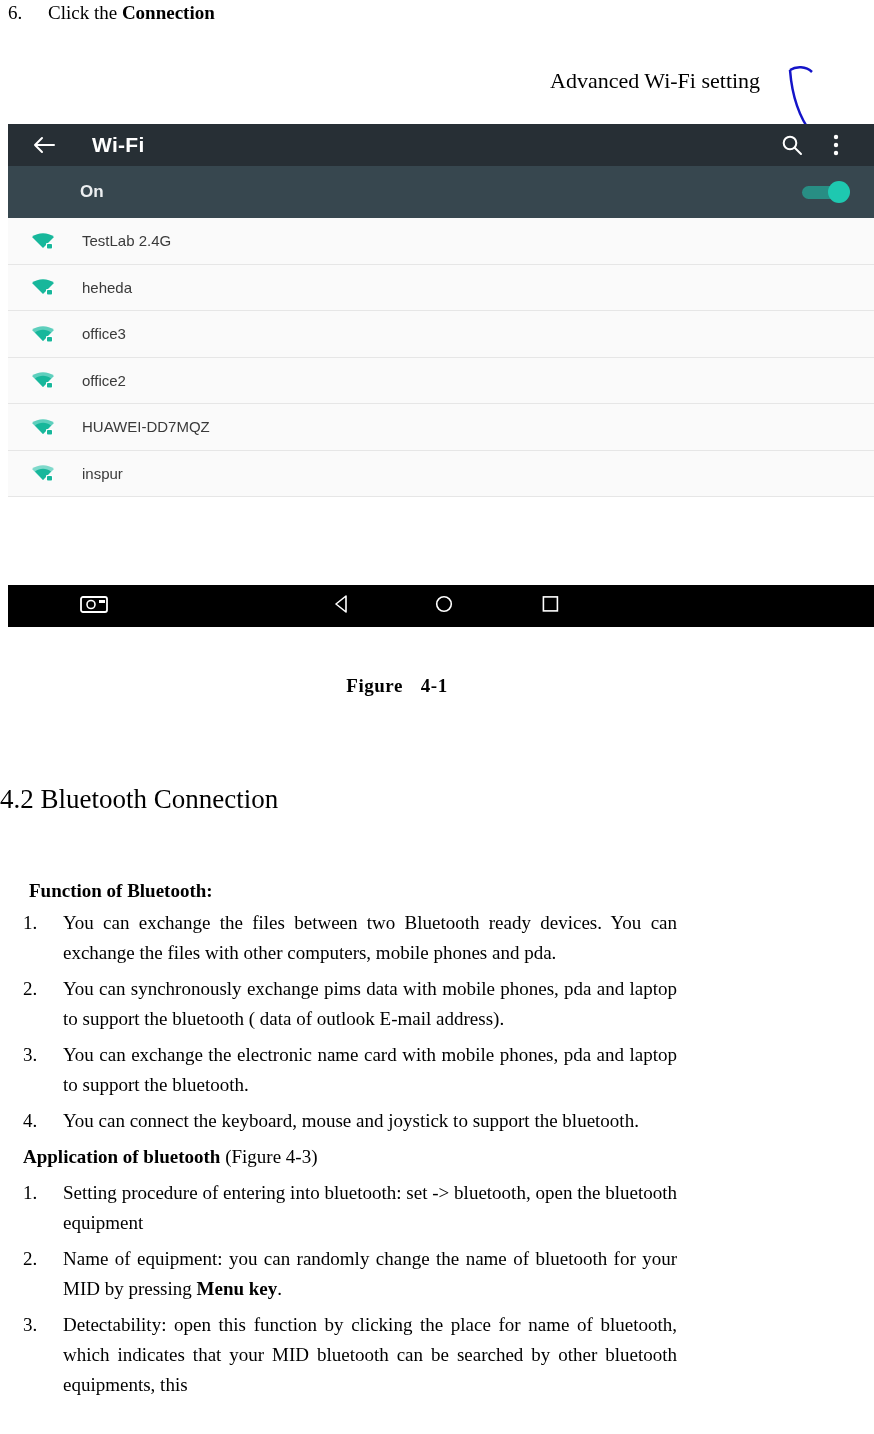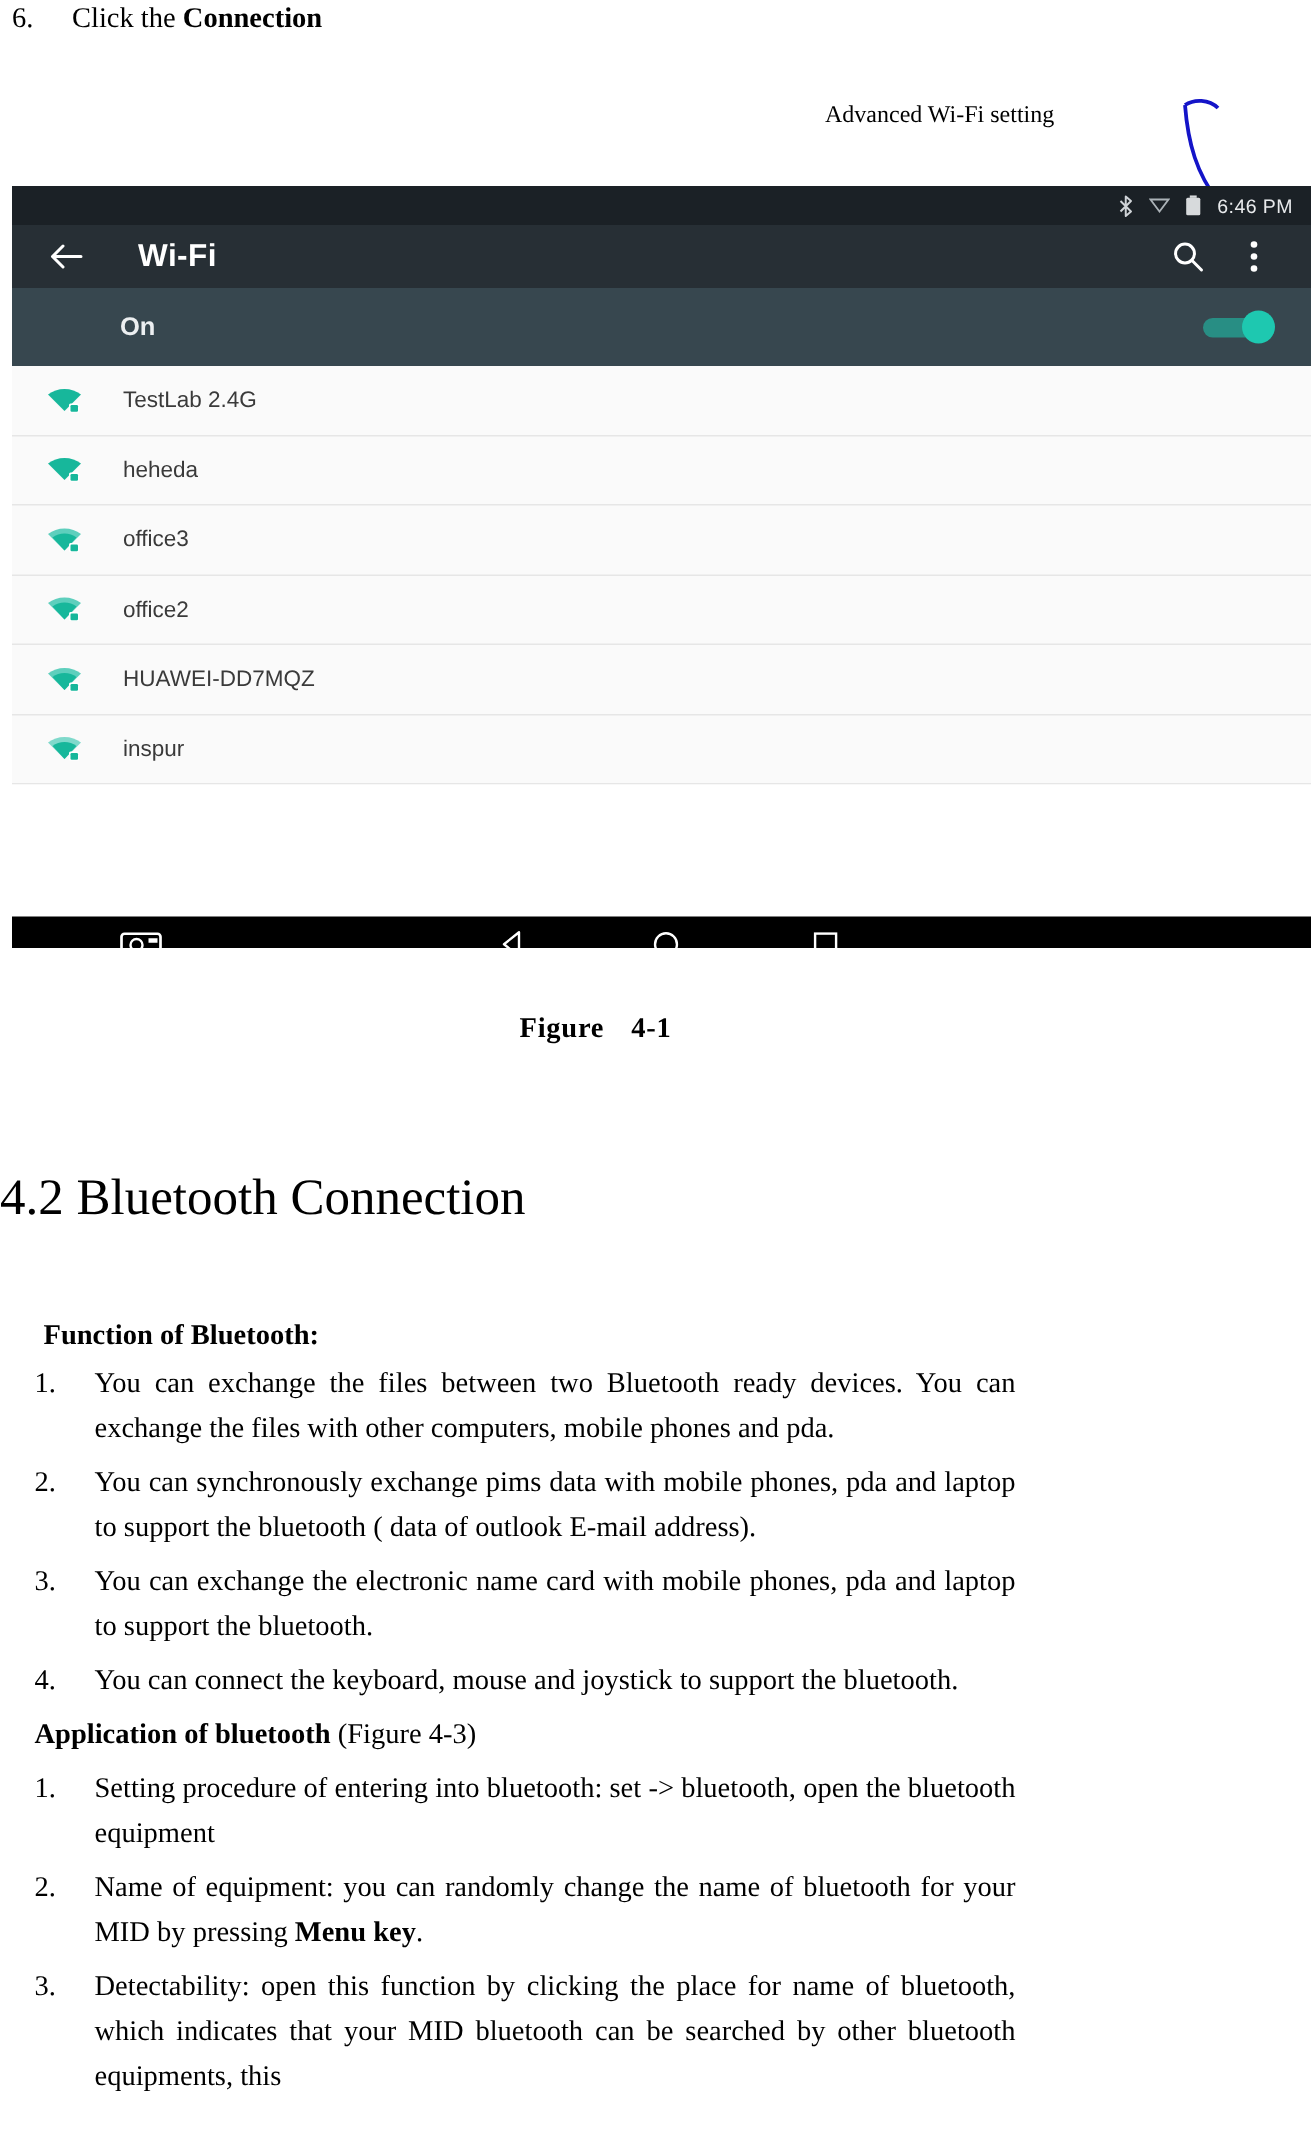--- a/index.html
+++ b/index.html
@@ -37,21 +37,21 @@
     box-sizing: border-box;
   }
   .step-text {
     flex: 1 1 auto;
   }
   b { font-weight: bold; }
   .callout-text {
     position: absolute;
     left: 550px;
     top: 68px;
-    font-size: 16px;
+    font-size: 22px;
     white-space: nowrap;
   }
   .callout-arrow {
     position: absolute;
     left: 770px;
     top: 58px;
   }
 
   
   .shot {
@@ -208,21 +208,21 @@
     font-weight: bold;
     letter-spacing: 0.5px;
   }
   .figure-caption .gap { display: inline-block; width: 18px; }
 
   
   .section-heading {
     position: absolute;
     top: 782px;
     left: 0;
-    font-size: 34px;
+    font-size: 27px;
     line-height: 34px;
   }
 
   
   .body-block { position: absolute; left: 15px; width: 692px; }
   .lead {
     font-size: 19px;
     font-weight: bold;
     padding-left: 14px;
   }
@@ -262,39 +262,20 @@
 
   <div class="callout-text">Advanced Wi-Fi setting</div>
   <svg class="callout-arrow" width="100" height="95" viewBox="0 0 100 95">
     <path d="M20 12 C 26 8, 36 8, 42 14" stroke="#1414c8" stroke-width="2.5" fill="none"></path>
     <path d="M20 12 C 22 38, 28 58, 42 76" stroke="#1414c8" stroke-width="2.5" fill="none"></path>
     <path d="M38 68 L 44 80 L 33 79 Z" fill="#1414c8"></path>
   </svg>
 
   <div class="shot">
 
-    <div class="status-bar">
-      <span class="sb-icon">
-        <svg width="11" height="15" viewBox="0 0 11 15">
-          <path d="M2 4 L9 11 L5.5 14 L5.5 1 L9 4 L2 11" stroke="#dfe3e6" stroke-width="1.3" fill="none" stroke-linejoin="round"></path>
-        </svg>
-      </span>
-      <span class="sb-icon">
-        <svg width="14" height="12" viewBox="0 0 14 12">
-          <path d="M1 2 L13 2 L7 10 Z" stroke="#b8bfc4" stroke-width="1.2" fill="none"></path>
-        </svg>
-      </span>
-      <span class="sb-icon">
-        <svg width="11" height="14" viewBox="0 0 11 14">
-          <rect x="3.2" y="0.3" width="4.6" height="1.6" fill="#e8eaec"></rect>
-          <rect x="0.8" y="1.9" width="9.4" height="11.6" rx="1" fill="#e8eaec"></rect>
-        </svg>
-      </span>
-      <span class="status-time">6:46 PM</span>
-    </div>
 
     <div class="action-bar">
       <span class="back">
         <svg width="24" height="20" viewBox="0 0 24 20">
           <path d="M22 10 L3 10 M10 3 L3 10 L10 17" stroke="#ffffff" stroke-width="2" fill="none" stroke-linecap="round" stroke-linejoin="round"></path>
         </svg>
       </span>
       <span class="action-title">Wi-Fi</span>
       <span class="ab-icon">
         <svg width="22" height="22" viewBox="0 0 22 22">

